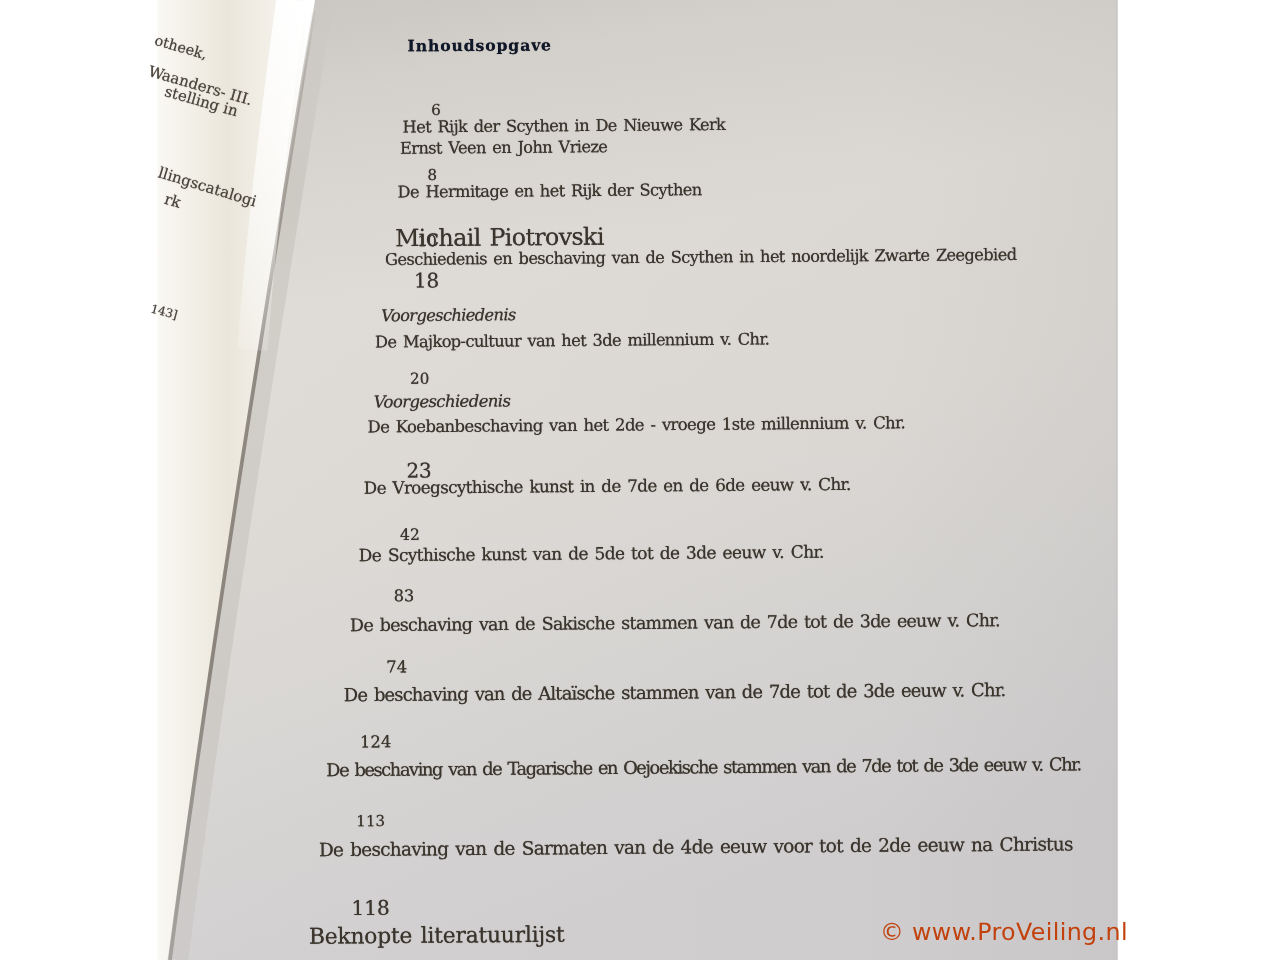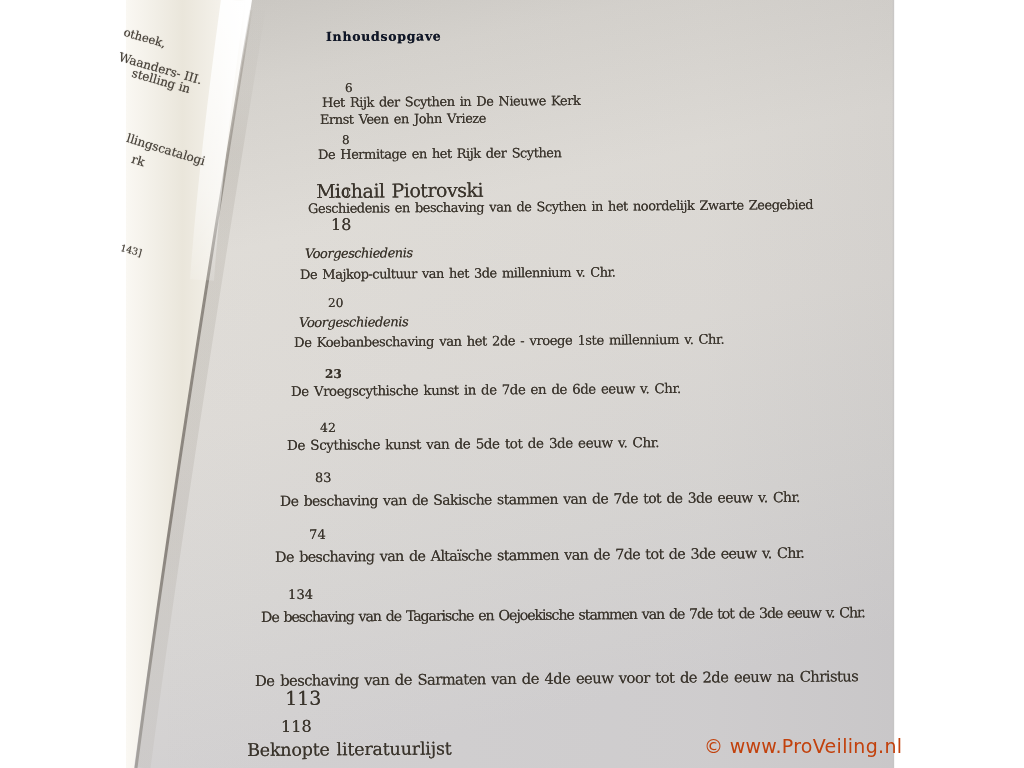--- a/index.html
+++ b/index.html
@@ -98,31 +98,31 @@
       <div class="toc-line" style="left: 318px; top: 147px; font-size: 13px;">De Hermitage en het Rijk der Scythen</div>
       <div class="toc-line" style="left: 316px; top: 164px; font-size: 19px; margin-top: 16px;">Michail Piotrovski</div>
       <div class="toc-num" style="left: 334px; top: 186px; font-size: 12px;">10</div>
       <div class="toc-line" style="left: 308px; top: 201px; font-size: 13px;">Geschiedenis en beschaving van de Scythen in het noordelijk Zwarte Zeegebied</div>
       <div class="toc-num" style="left: 331px; top: 215px; font-size: 16px;">18</div>
       <div class="toc-line it" style="left: 305px; top: 246px; font-size: 13px;">Voorgeschiedenis</div>
       <div class="toc-line" style="left: 300px; top: 267px; font-size: 13px;">De Majkop-cultuur van het 3de millennium v. Chr.</div>
       <div class="toc-num" style="left: 328px; top: 296px; font-size: 12.1px;">20</div>
       <div class="toc-line it" style="left: 299px; top: 315px; font-size: 13.2px;">Voorgeschiedenis</div>
       <div class="toc-line" style="left: 294px; top: 334.5px; font-size: 13.2px;">De Koebanbeschaving van het 2de - vroege 1ste millennium v. Chr.</div>
-      <div class="toc-num" style="left: 325px; top: 367px; font-size: 12px; font-weight: bold;">23</div>
+      <div class="toc-num" style="left: 325px; top: 367px; font-size: 16px;">23</div>
       <div class="toc-line" style="left: 291px; top: 384px; font-size: 13.4px;">De Vroegscythische kunst in de 7de en de 6de eeuw v. Chr.</div>
       <div class="toc-num" style="left: 320px; top: 420px; font-size: 12.5px;">42</div>
       <div class="toc-line" style="left: 287px; top: 437px; font-size: 13.6px;">De Scythische kunst van de 5de tot de 3de eeuw v. Chr.</div>
       <div class="toc-num" style="left: 315px; top: 470px; font-size: 12.9px;">83</div>
       <div class="toc-line" style="left: 280px; top: 493px; font-size: 14px; letter-spacing: -0.6px;">De beschaving van de Sakische stammen van de 7de tot de 3de eeuw v. Chr.</div>
       <div class="toc-num" style="left: 309px; top: 527px; font-size: 13.2px;">74</div>
       <div class="toc-line" style="left: 275px; top: 549px; font-size: 14.4px; letter-spacing: -0.7px;">De beschaving van de Altaïsche stammen van de 7de tot de 3de eeuw v. Chr.</div>
-      <div class="toc-num" style="left: 288px; top: 587px; font-size: 13.1px;">134</div>
+      <div class="toc-num" style="left: 288px; top: 587px; font-size: 13.1px;">124</div>
       <div class="toc-line" style="left: 261px; top: 609px; font-size: 14.2px; letter-spacing: -1.1px;">De beschaving van de Tagarische en Oejoekische stammen van de 7de tot de 3de eeuw v. Chr.</div>
-      <div class="toc-num" style="left: 285px; top: 687px; font-size: 19px; text-align: center;">113</div>
+      <div class="toc-num" style="left: 285px; top: 650px; font-size: 12px; text-align: center;">113</div>
       <div class="toc-line" style="left: 255px; top: 672px; font-size: 14.8px; letter-spacing: -0.6px;">De beschaving van de Sarmaten van de 4de eeuw voor tot de 2de eeuw na Christus</div>
       <div class="toc-num" style="left: 281px; top: 717px; font-size: 16.1px;">118</div>
       <div class="toc-line" style="left: 247px; top: 740px; font-size: 17.5px; letter-spacing: -0.2px;">Beknopte literatuurlijst</div>
     </div>
 
   <div class="watermark" style="color: #c2410c;">© www.ProVeiling.nl</div>
 
 </div>
 
 </body></html>

